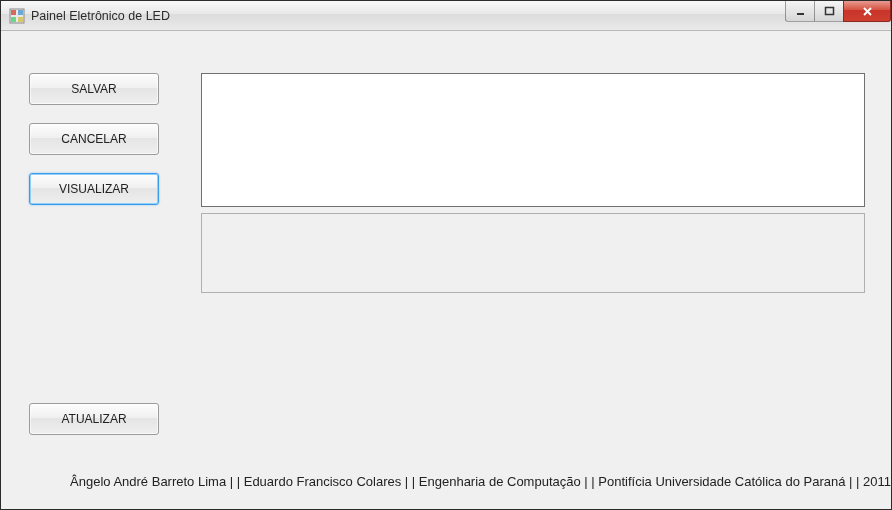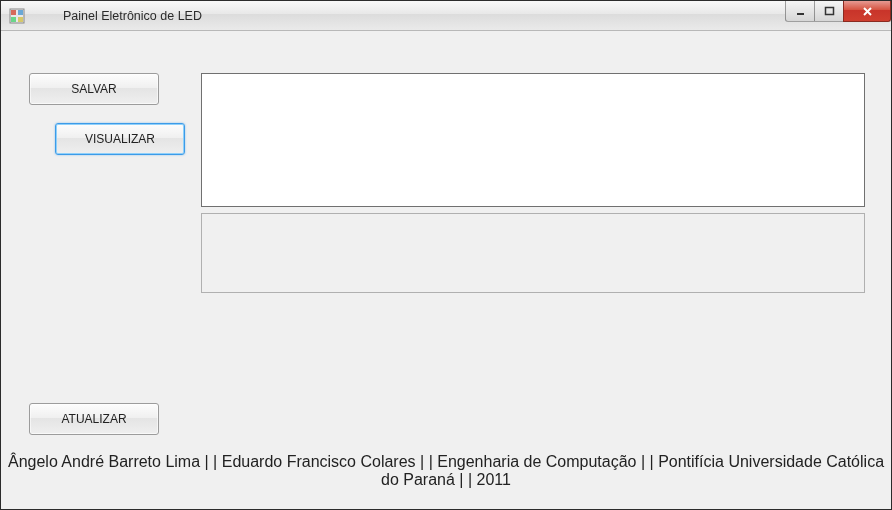--- a/index.html
+++ b/index.html
@@ -33,21 +33,20 @@
       height: 16px;
       margin-right: 6px;
       display: inline-flex;
       align-items: center;
       justify-content: center;
     }
     .app-icon svg { width: 16px; height: 16px; }
     .title-text {
       font-size: 12.5px;
       color: #2b2b2b;
-      margin-left: 32px;
     }
     .window-controls {
       position: absolute;
       right: 0;
       top: 0;
       display: flex;
       height: 21px;
     }
     .win-btn {
       width: 30px;
@@ -98,21 +97,20 @@
       color: #222;
       background: linear-gradient(to bottom, #fdfdfd 0%, #f0f0f0 45%, #e4e4e4 46%, #efefef 100%);
       border: 1px solid #9c9c9c;
       border-radius: 3px;
       cursor: pointer;
       box-shadow: inset 0 0 0 1px rgba(255,255,255,0.6);
     }
     .wf-button.focused {
       border: 1px solid #3c9be8;
       box-shadow: inset 0 0 0 1px #8fd0fa, 0 0 2px rgba(60,155,232,0.6);
-      margin-left: 26px;
     }
     .btn-update {
       position: absolute;
       left: 28px;
       top: 372px;
     }
     .text-input {
       position: absolute;
       left: 200px;
       top: 42px;
@@ -133,22 +131,22 @@
       width: 664px;
       height: 80px;
       background: #f0f0f0;
       border: 1px solid #b0b0b0;
     }
     .footer-text {
       position: absolute;
       bottom: 20px;
       left: 0;
       right: 0;
-      text-align: center;
-      font-size: 16px;
+      text-align: right;
+      font-size: 13px;
       color: #222;
     }
   </style>
 </head>
 <body>
 
 <div class="window">
   <div class="titlebar">
     <span class="app-icon">
       <svg viewBox="0 0 16 16">
@@ -177,20 +175,21 @@
             <line x1="9" y1="2" x2="2" y2="9" stroke-width="2"></line>
           </svg>
       </div>
     </div>
   </div>
 
   <div class="client-area">
 
     <div class="button-col">
       <button class="wf-button">SALVAR</button>
+      <button class="wf-button">CANCELAR</button>
       <button class="wf-button focused">VISUALIZAR</button>
     </div>
 
     <button class="wf-button btn-update">ATUALIZAR</button>
 
     <textarea class="text-input" value="" style=""></textarea>
 
     <div class="preview-panel"></div>
 
     <div class="footer-text">Ângelo André Barreto Lima | | Eduardo Francisco Colares | | Engenharia de Computação | | Pontifícia Universidade Católica do Paraná | | 2011</div>

